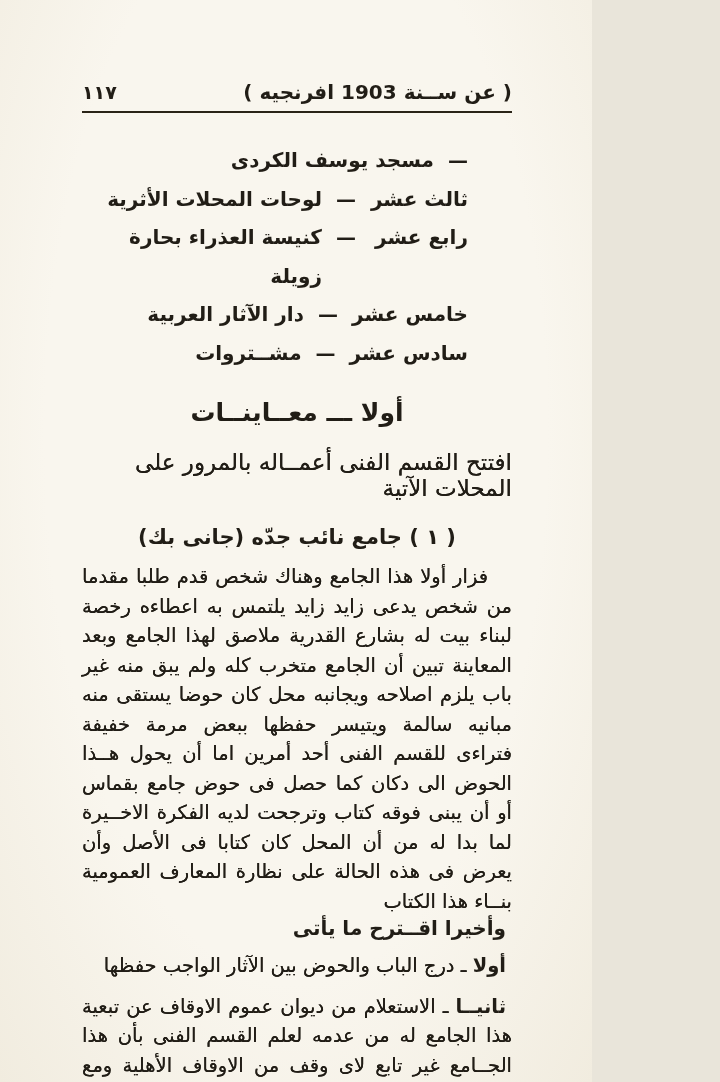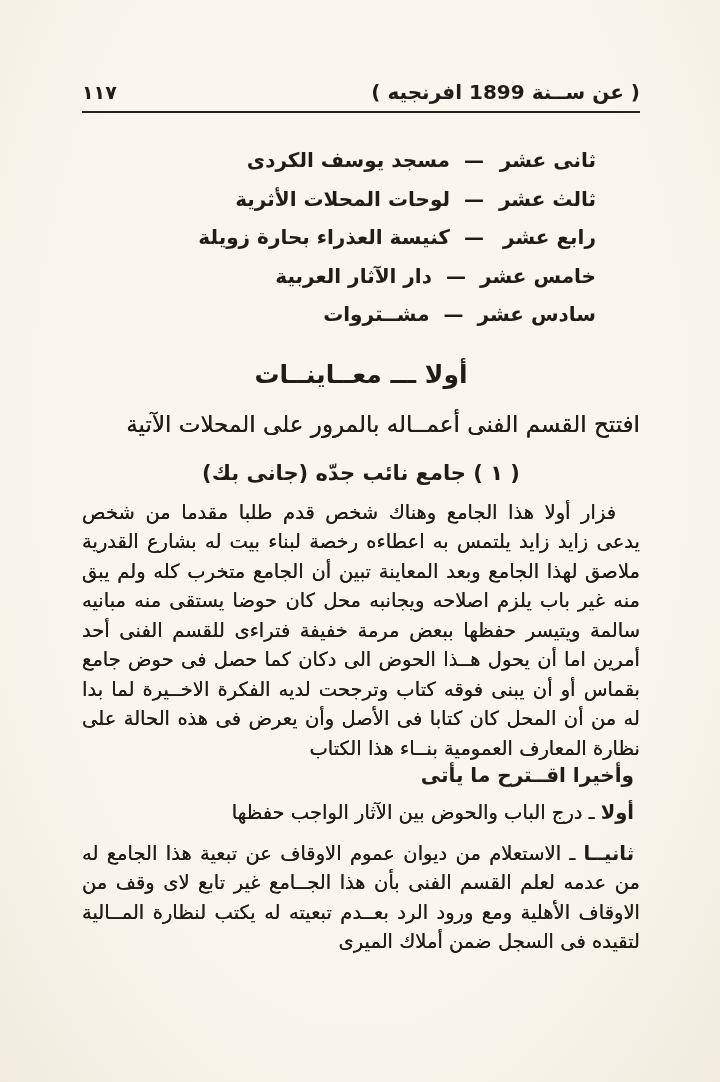--- a/index.html
+++ b/index.html
@@ -2,21 +2,21 @@
 <html lang="ar"><head>
 <meta charset="utf-8">
 <style>
   * { margin:0; padding:0; box-sizing:border-box; }
   html,body { width:720px; height:1082px; }
   body {
     font-family:"DejaVu Sans", sans-serif;
     background:#e9e5da;
   }
   .sheet {
-    width:720px; height:1082px;
+    width:592px; height:1082px;
     background:#f7f3ea;
     background-image: radial-gradient(ellipse at 50% 40%, #f9f6ee 60%, #f1ecdf 100%);
     color:#211d16;
     padding:80px 80px 0 82px;
     overflow:hidden;
   }
   .page-header {
     display:flex;
     justify-content:space-between;
     align-items:baseline;
@@ -91,28 +91,27 @@
   .proposal.justify { text-align:justify; text-indent:6px; }
   .proposal .ordinal-inline { font-weight:700; text-shadow:none; }
 </style>
 </head>
 <body>
 
 <div class="sheet">
 
   <header class="page-header">
     <span class="page-number">١١٧</span>
-    <span class="header-title">( عن ســنة 1899 افرنجيه )</span>
+    <span class="header-title">( عن ســنة 1903 افرنجيه )</span>
   </header>
 
   <hr class="rule">
 
   <section class="list">
     <div class="list-row">
-      <span class="ordinal">ثانى عشر</span>
       <span class="sep">—</span>
       <span class="label">مسجد يوسف الكردى</span>
     </div>
     <div class="list-row">
       <span class="ordinal">ثالث عشر</span>
       <span class="sep">—</span>
       <span class="label">لوحات المحلات الأثرية</span>
     </div>
     <div class="list-row">
       <span class="ordinal">رابع عشر</span>

